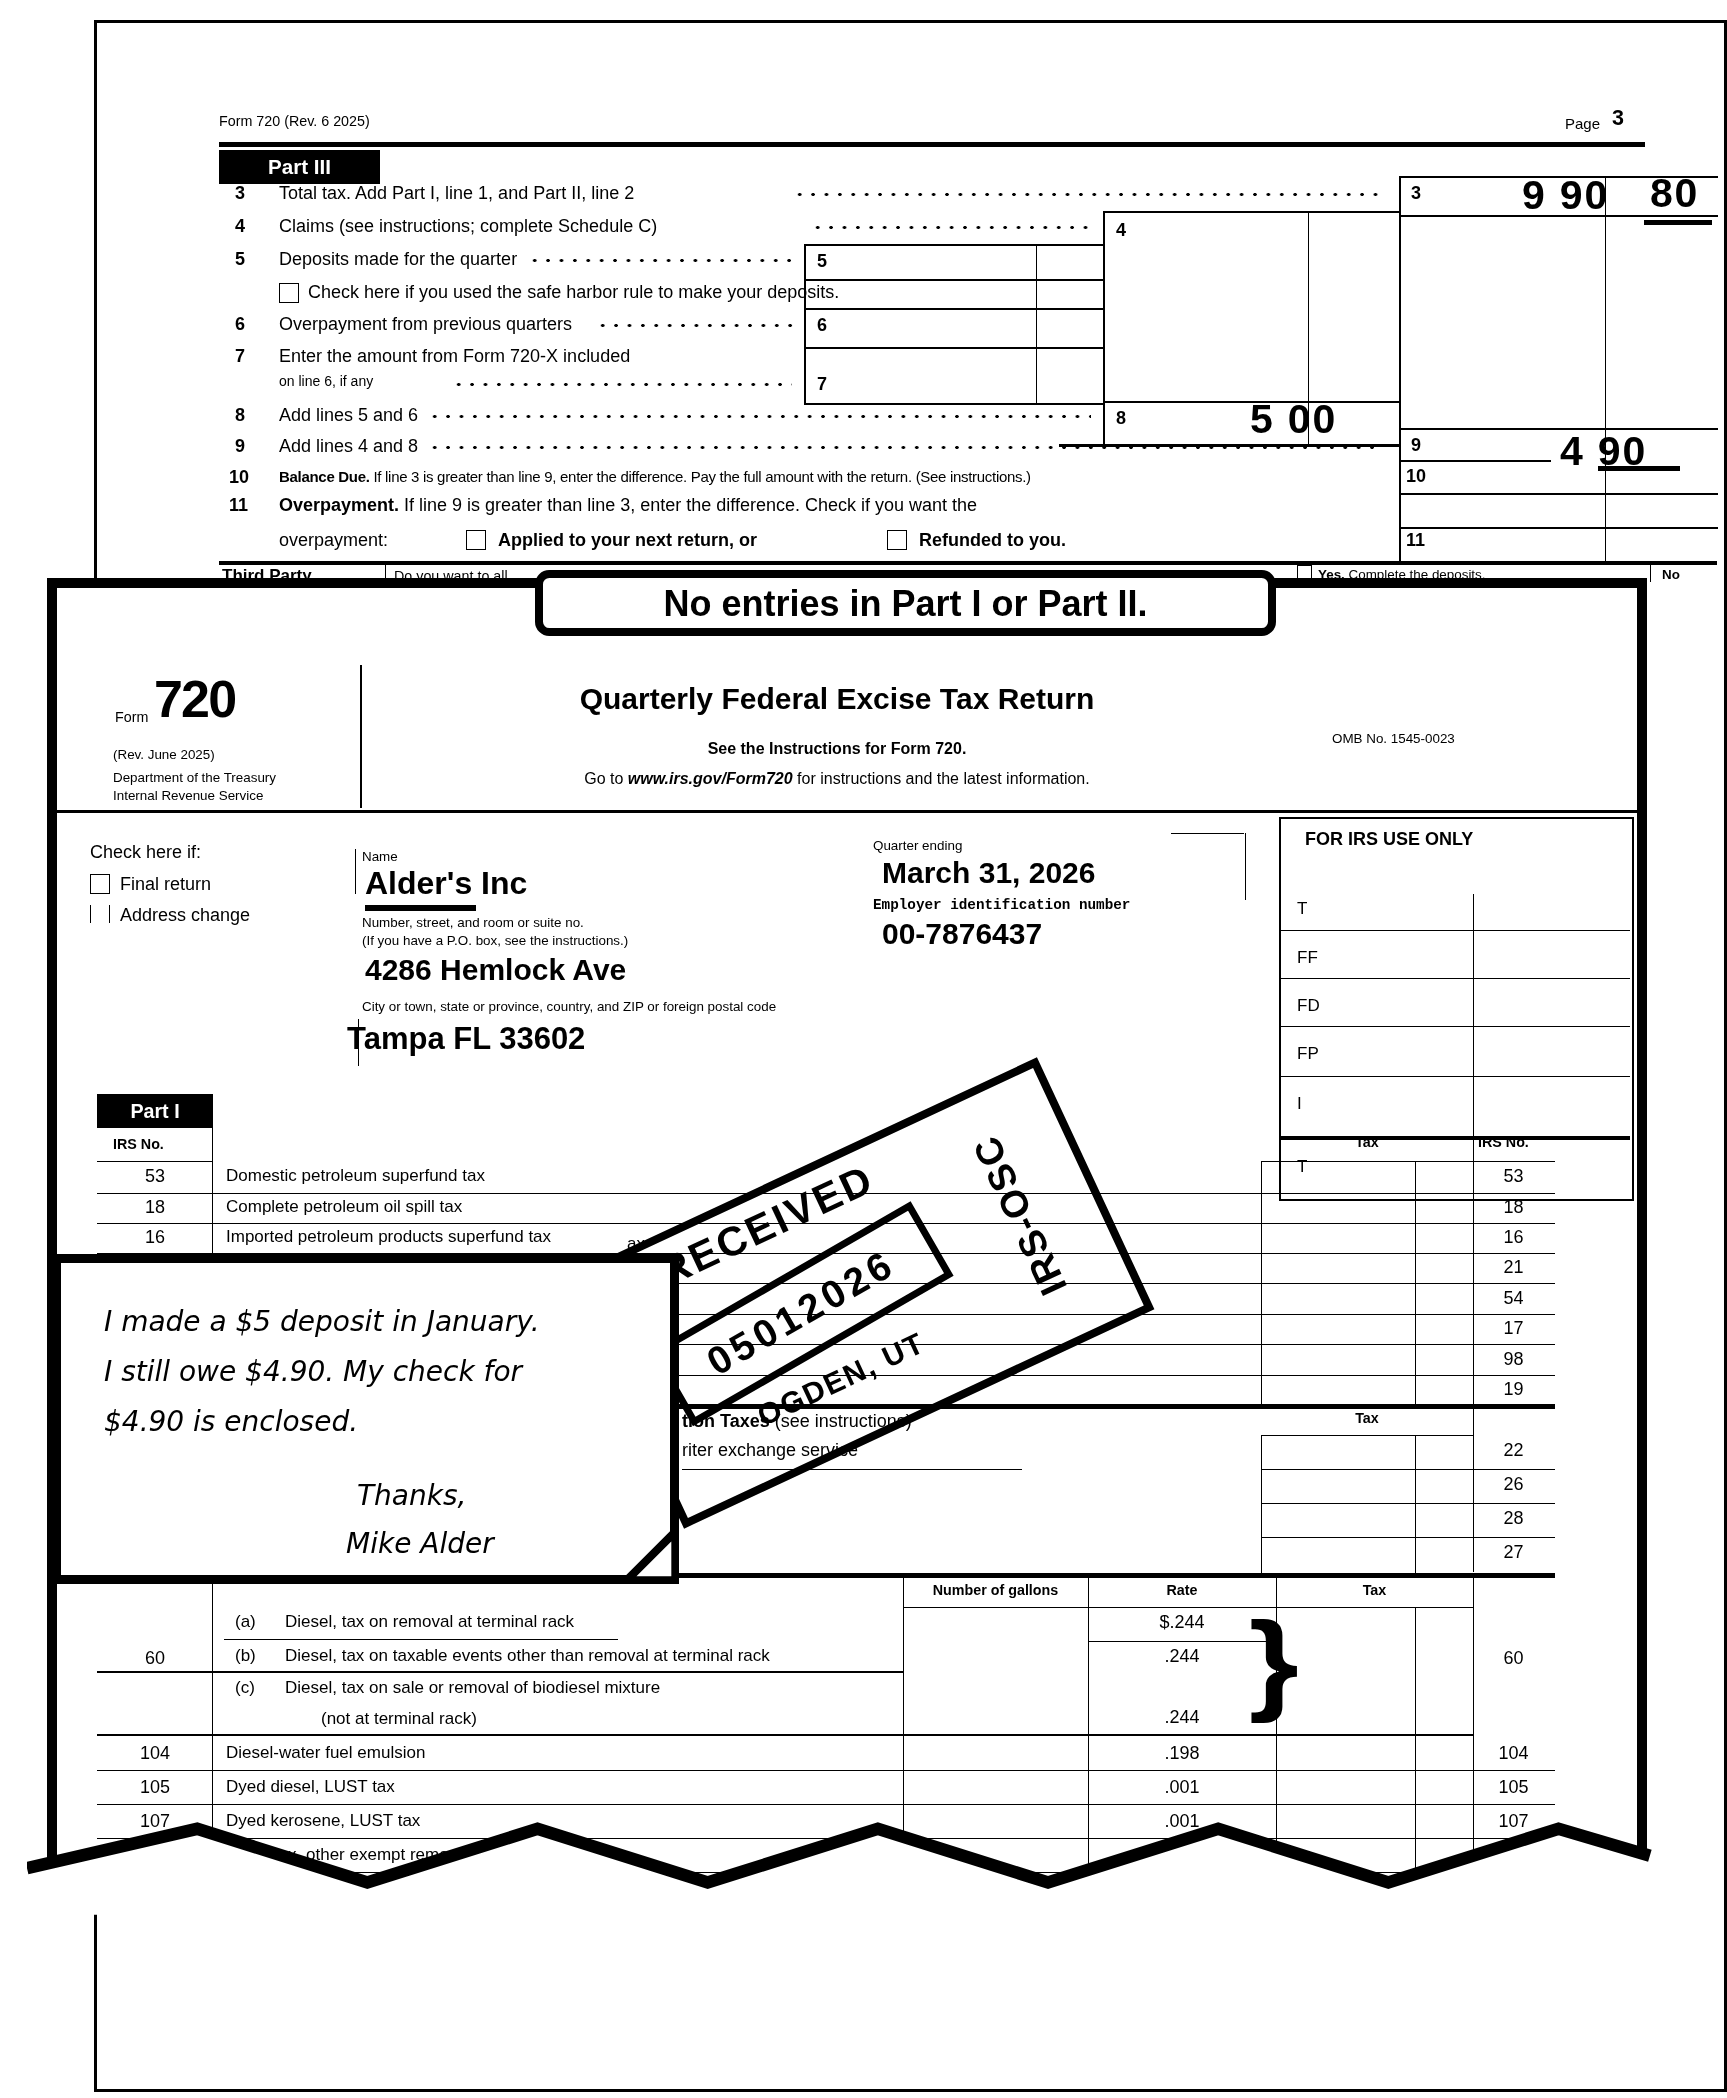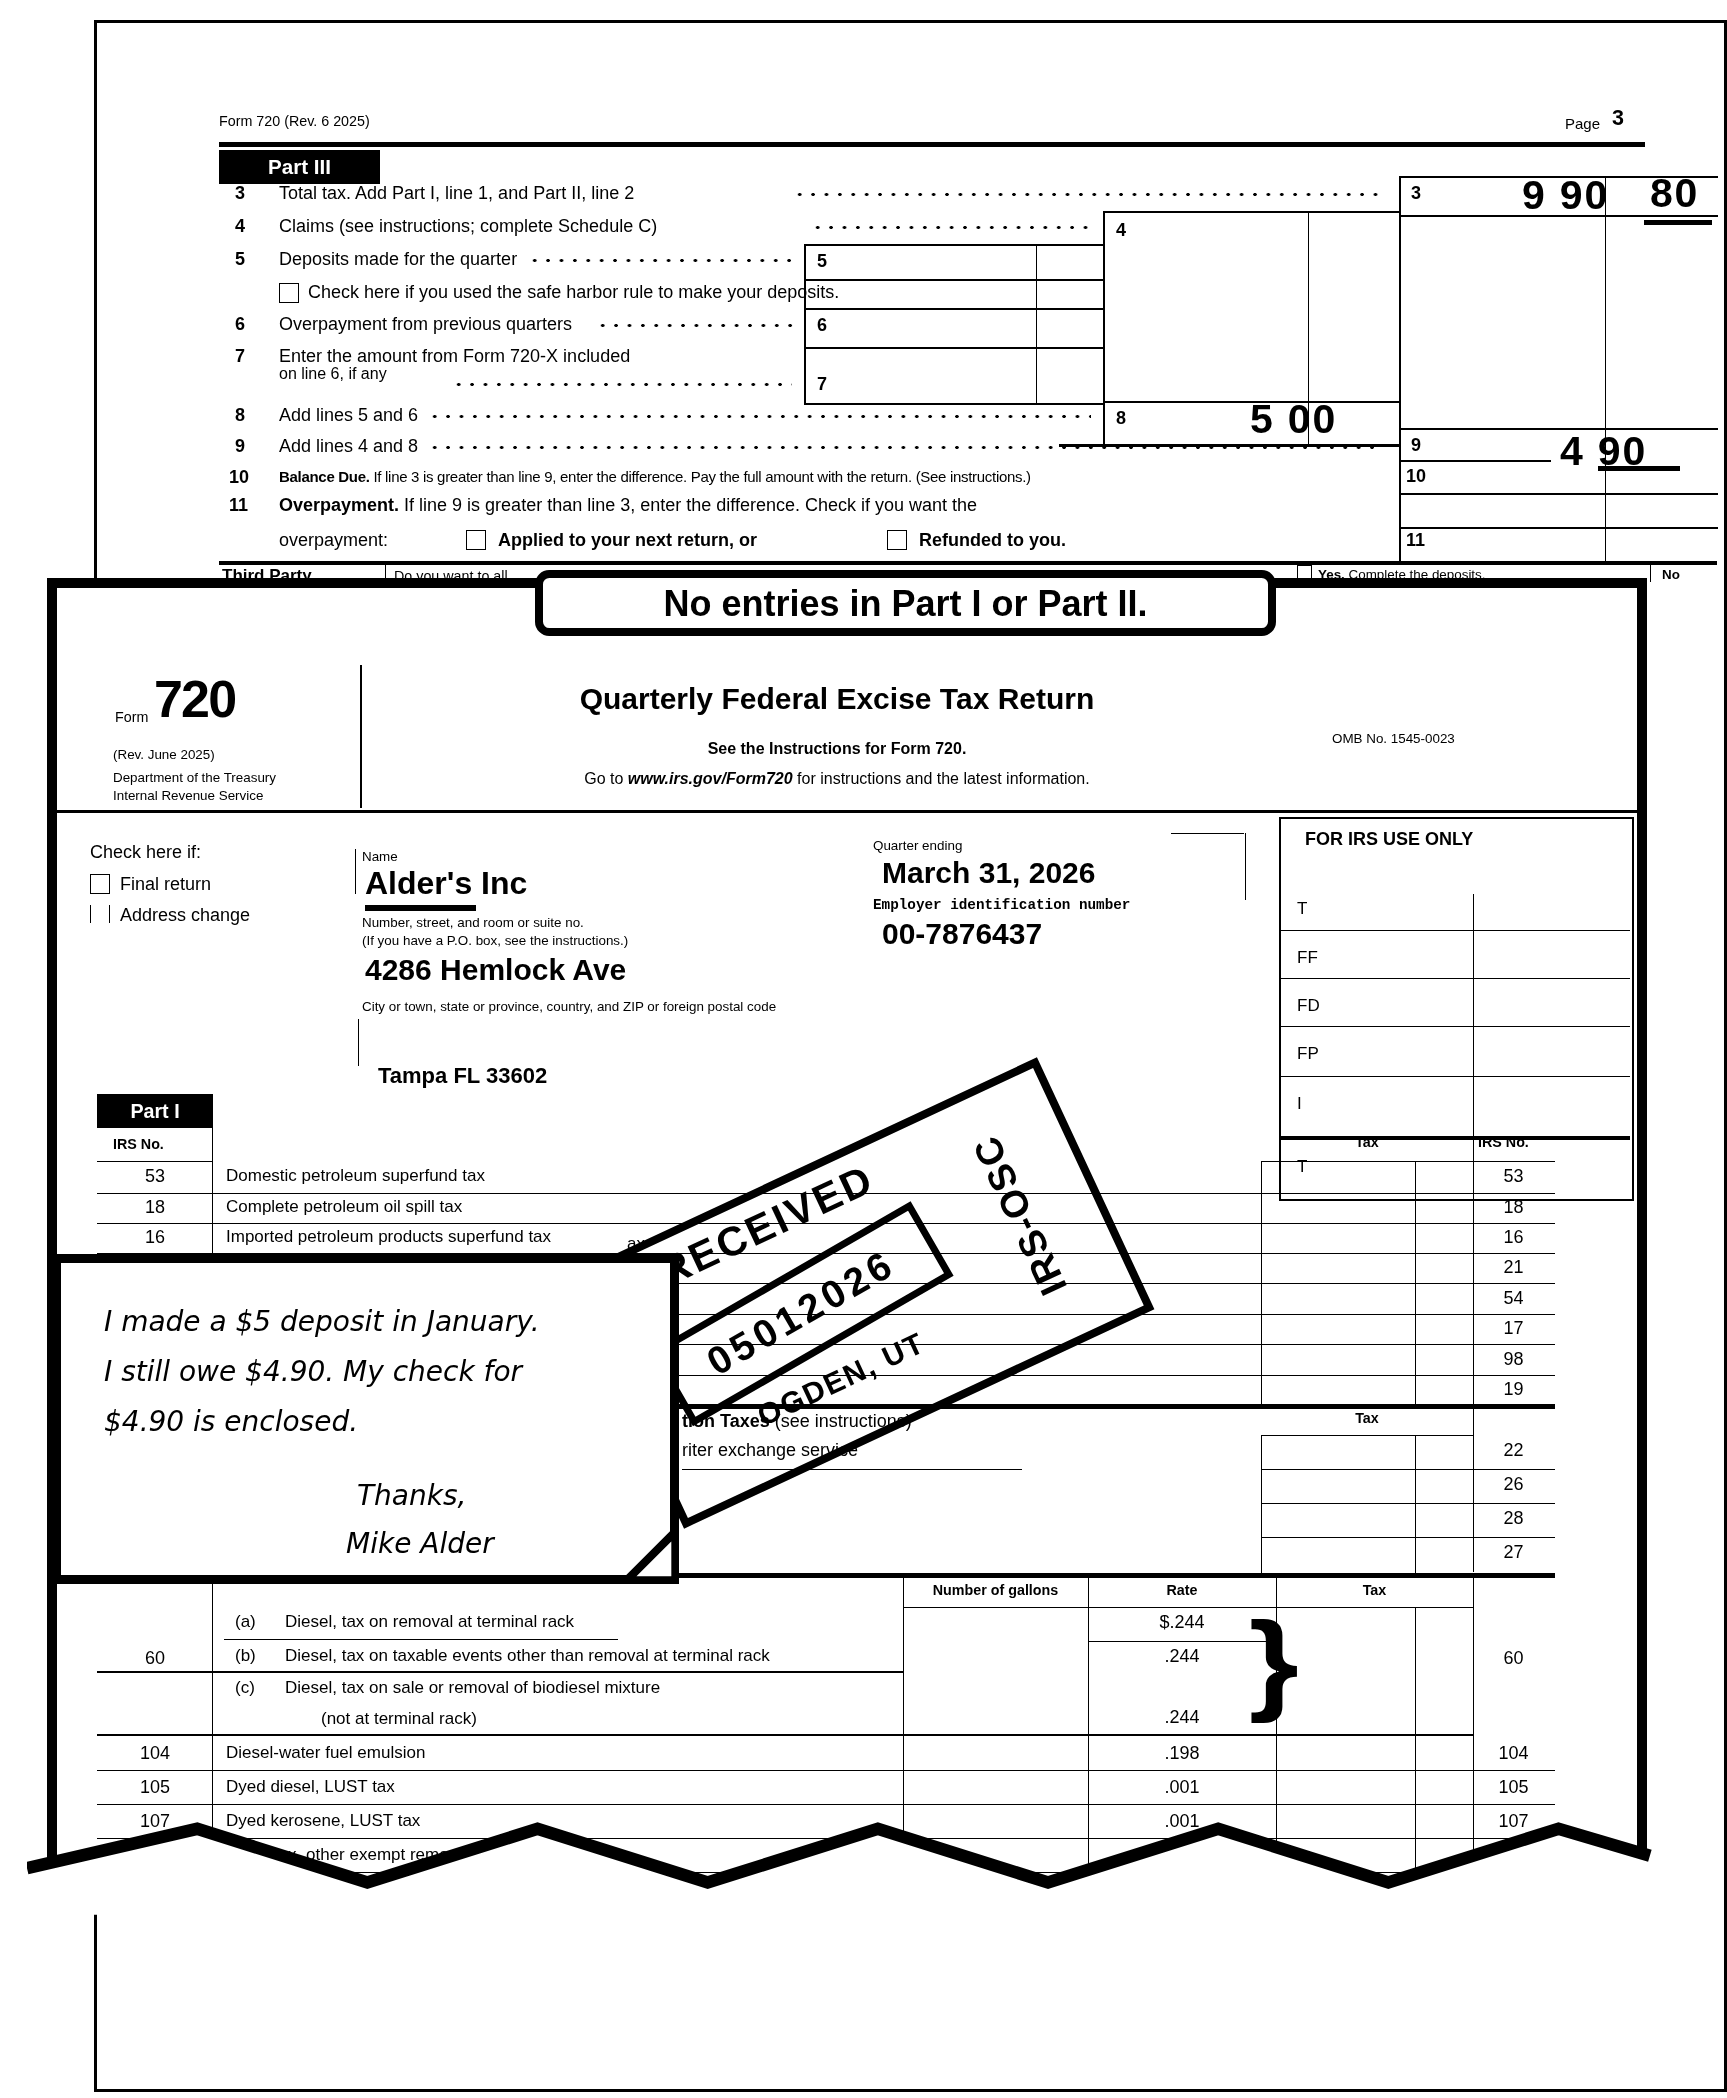--- a/index.html
+++ b/index.html
@@ -49,21 +49,21 @@
 
   <div class="cb" style="left:279px;top:283px;width:18px;height:18px;"></div>
   <div class="t" style="left:308px;top:282px;font-size:18px;">Check here if you used the safe harbor rule to make your deposits.</div>
 
   <div class="t b" style="left:235px;top:314px;font-size:18px;">6</div>
   <div class="t" style="left:279px;top:314px;font-size:18px;">Overpayment from previous quarters</div>
   <div class="dots" style="left:596px;top:323px;width:197px;"></div>
 
   <div class="t b" style="left:235px;top:346px;font-size:18px;">7</div>
   <div class="t" style="left:279px;top:346px;font-size:18px;">Enter the amount from Form 720-X included</div>
-  <div class="t" style="left:279px;top:365px;font-size:16px;">on line 6, if any</div>
+  <div class="t" style="left:279px;top:373px;font-size:14px;">on line 6, if any</div>
   <div class="dots" style="left:452px;top:382px;width:340px;"></div>
 
   <div class="t b" style="left:235px;top:405px;font-size:18px;">8</div>
   <div class="t" style="left:279px;top:405px;font-size:18px;">Add lines 5 and 6</div>
   <div class="dots" style="left:428px;top:414px;width:663px;"></div>
 
   <div class="t b" style="left:235px;top:436px;font-size:18px;">9</div>
   <div class="t" style="left:279px;top:436px;font-size:18px;">Add lines 4 and 8</div>
   <div class="dots" style="left:428px;top:445px;width:949px;"></div>
 
@@ -155,21 +155,21 @@
 
   <div class="vl" style="left:355px;top:849px;height:45px;width:0.9px;"></div>
   <div class="t" style="left:362px;top:849px;font-size:13.4px;">Name</div>
   <div class="t b" style="left:365px;top:865px;font-size:32px;">Alder's Inc</div>
   <div class="hl" style="left:365px;top:905px;width:111px;height:6.3px;"></div>
   <div class="t" style="left:362px;top:915px;font-size:13.4px;">Number, street, and room or suite no.</div>
   <div class="t" style="left:362px;top:933px;font-size:13.4px;">(If you have a P.O. box, see the instructions.)</div>
   <div class="t b" style="left:365px;top:953px;font-size:30px;">4286 Hemlock Ave</div>
   <div class="t" style="left:362px;top:999px;font-size:13.4px;">City or town, state or province, country, and ZIP or foreign postal code</div>
   <div class="vl" style="left:358px;top:1019px;height:47px;width:0.9px;"></div>
-  <div class="t b" style="left:378px;top:1021px;font-size:22px;margin-top:42px;">Tampa FL 33602</div>
+  <div class="t b" style="left:347px;top:1021px;font-size:31px;">Tampa FL 33602</div>
 
   <div class="t" style="left:873px;top:838px;font-size:13.4px;">Quarter ending</div>
   <div class="t b" style="left:882px;top:856px;font-size:30px;">March 31, 2026</div>
   <div class="t b" style="left:873px;top:897px;font-size:14.3px;font-family:Liberation Mono, monospace;">Employer identification number</div>
   <div class="t b" style="left:882px;top:917px;font-size:30px;">00-7876437</div>
   <div class="hl" style="left:1171px;top:833px;width:73px;height:0.9px;"></div>
   <div class="vl" style="left:1245px;top:833px;height:67px;width:0.9px;"></div>
 
   <div class="page" style="left:1279px;top:817px;width:351px;height:380px;border:2.7px solid #000;background:transparent;"></div>
   <div class="t b" style="left:1305px;top:829px;font-size:18px;">FOR IRS USE ONLY</div>

